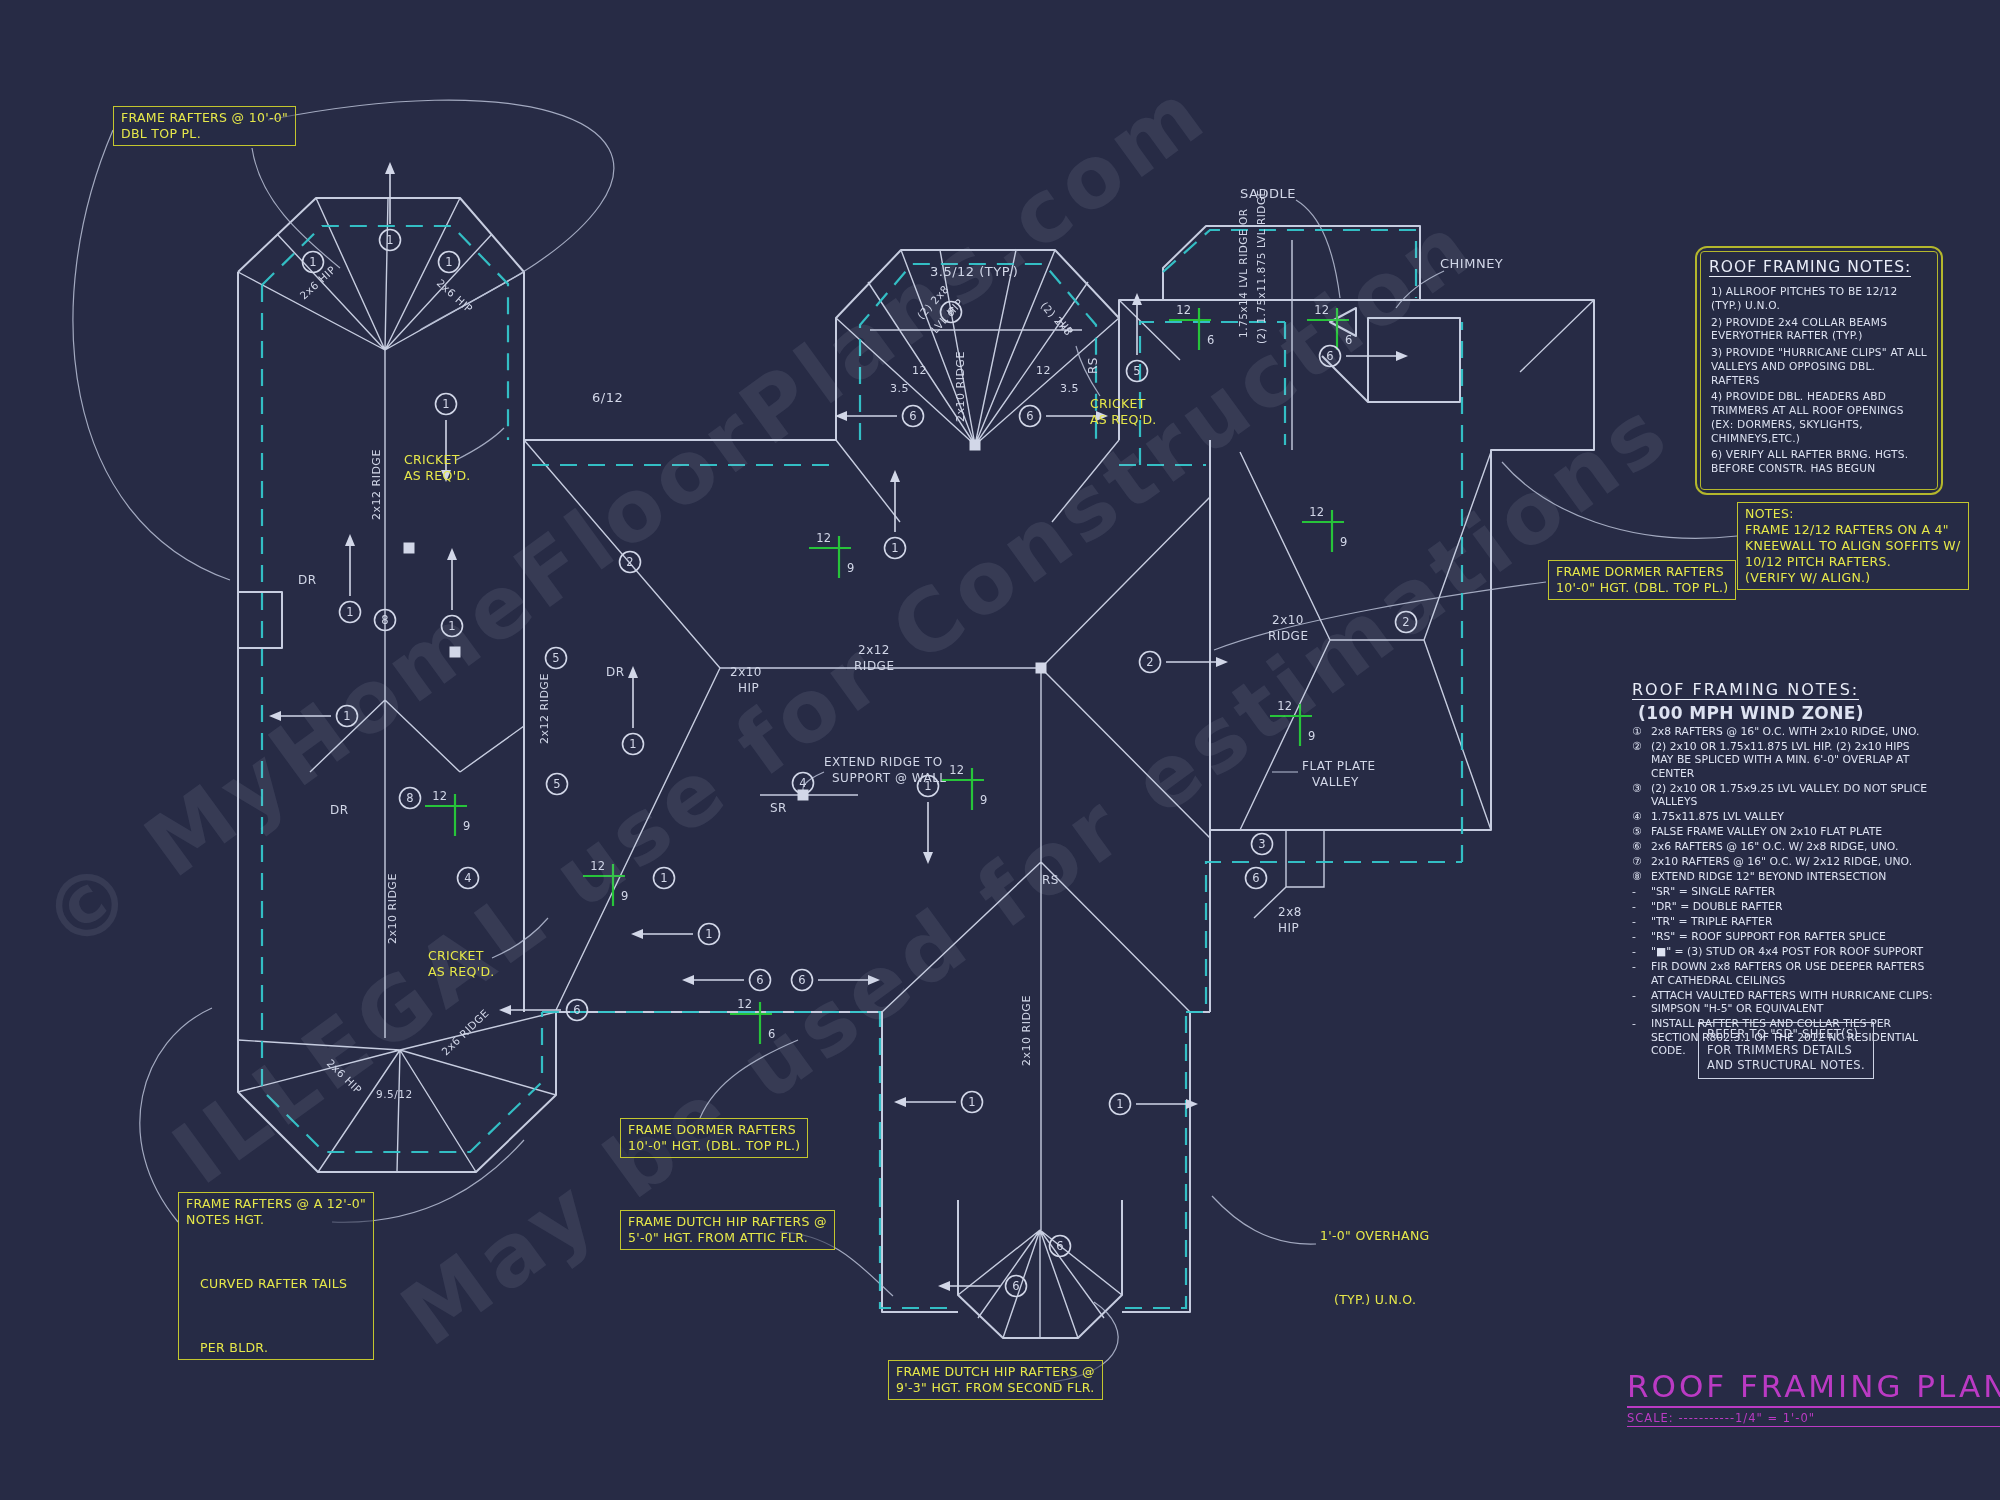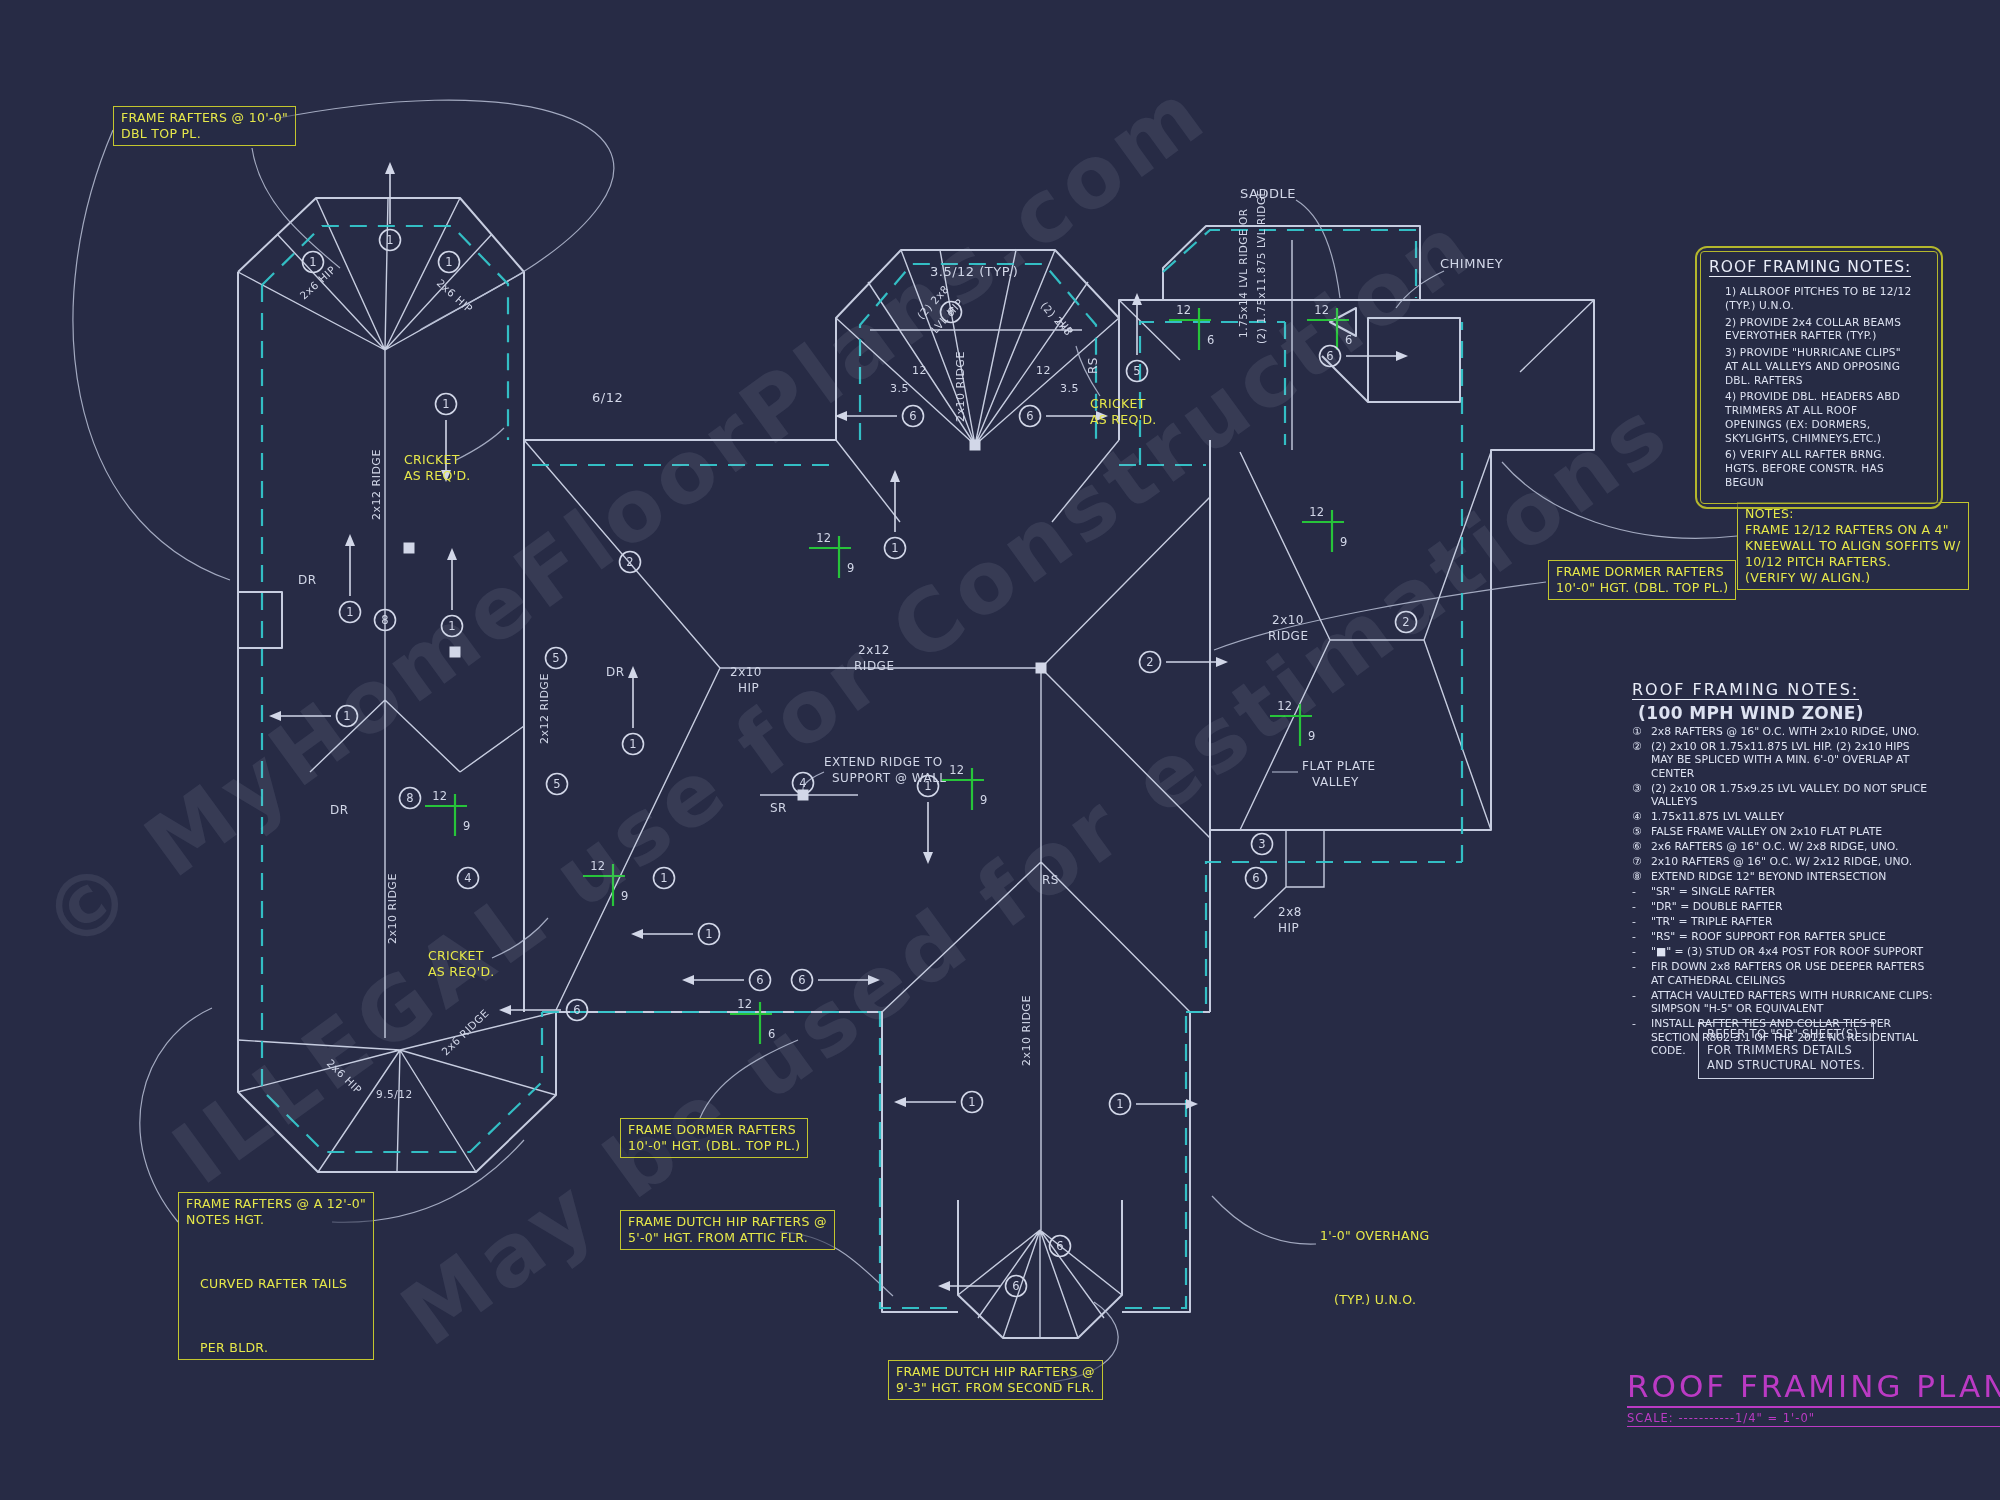--- a/index.html
+++ b/index.html
@@ -12,21 +12,21 @@
       white-space:nowrap;background:rgba(39,43,69,.55);}
   .co span{display:block;}
   .co.nobox{border:none;background:transparent;padding:0;}
   .co .ind{padding-left:14px;margin-top:48px;}
   
   #notesbox{position:absolute;left:1695px;top:246px;width:238px;
             border:2px solid #b4b72c;border-radius:12px;padding:3px;background:rgba(39,43,69,.6);}
   #notesbox .inner{border:1.4px solid #b4b72c;border-radius:4px;padding:5px 8px 10px 8px;}
   #notesbox .t{color:#e9edf8;font-size:15.5px;letter-spacing:1px;
                border-bottom:1.6px solid #e9edf8;display:inline-block;margin-bottom:5px;}
-  #notesbox .it{color:#dde2f1;font-size:10.6px;line-height:1.3;margin:3px 16px;letter-spacing:.2px;}
+  #notesbox .it{color:#dde2f1;font-size:10.6px;line-height:1.3;margin:3px 2px;letter-spacing:.2px;}
   
   #sidenotes{position:absolute;left:1632px;top:680px;width:302px;}
   #sidenotes .t{color:#e9edf8;font-size:16px;letter-spacing:2px;
                 border-bottom:1.6px solid #e9edf8;display:inline-block;margin-bottom:2px;}
   #sidenotes .sub{color:#dde2f1;font-size:17px;margin:1px 0 2px 6px;letter-spacing:.4px;font-weight:bold;}
   .nrow{display:flex;gap:5px;color:#dde2f1;font-size:10.8px;line-height:1.25;margin:1.5px 0;}
   .nrow .m{flex:0 0 14px;}
   
   #sdbox{position:absolute;left:1698px;top:1022px;border:1.5px solid #cdd3e4;
          color:#d9deee;font-size:11.5px;line-height:1.35;padding:4px 8px;letter-spacing:.3px;}

